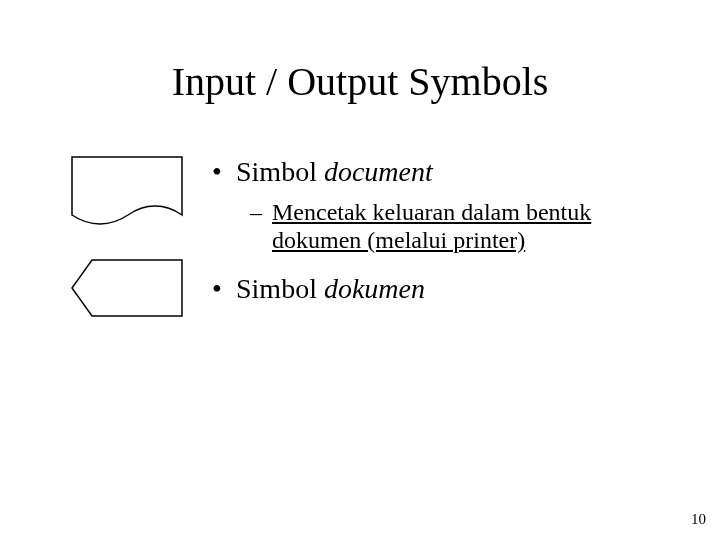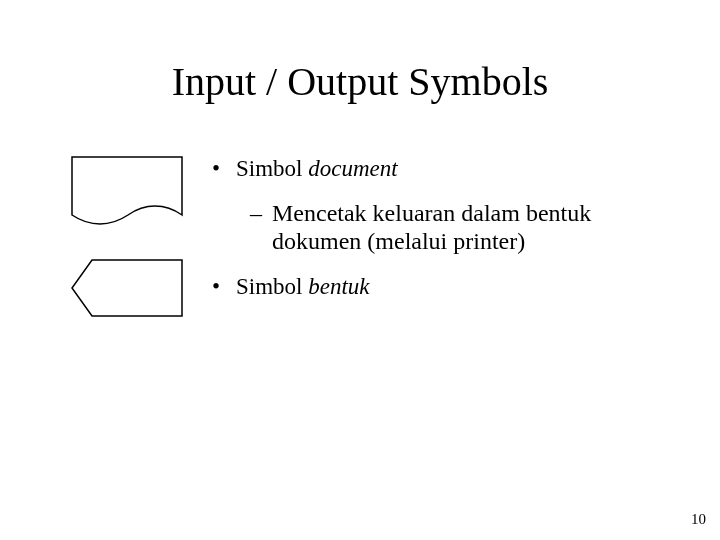--- a/index.html
+++ b/index.html
@@ -27,38 +27,39 @@
     font-size: 40px;
     font-weight: 400;
   }
   .content {
     position: absolute;
     top: 155px;
     left: 210px;
     width: 470px;
   }
   .bullet-l1 {
-    font-size: 23px;
+    font-size: 28px;
     margin: 0 0 6px 0;
     padding-left: 26px;
     position: relative;
     line-height: 1.2;
   }
   .bullet-l1::before {
     content: "•";
     position: absolute;
     left: 2px;
     top: 0;
   }
   .bullet-l2 {
     font-size: 24px;
-    margin: 16px 0 18px 0;
+    margin: 9px 0 18px 0;
     padding-left: 62px;
     position: relative;
     line-height: 1.18;
+    text-decoration: underline;
   }
   .bullet-l2::before {
     content: "–";
     position: absolute;
     left: 40px;
     top: 0;
   }
   .italic { font-style: italic; }
   .shape {
     position: absolute;
@@ -89,20 +90,20 @@
   </svg>
 
   <div class="content">
 
     <p class="bullet-l1">
       <span>Simbol </span><span class="italic">document</span>
     </p>
     <p class="bullet-l2">Mencetak keluaran dalam bentuk dokumen (melalui printer)</p>
 
     <p class="bullet-l1">
-      <span>Simbol </span><span class="italic">bentuk</span>
+      <span>Simbol </span><span class="italic">dokumen</span>
     </p>
 
   </div>
 
   <div class="page-number">10</div>
 
 </div>
 
 </body></html>

